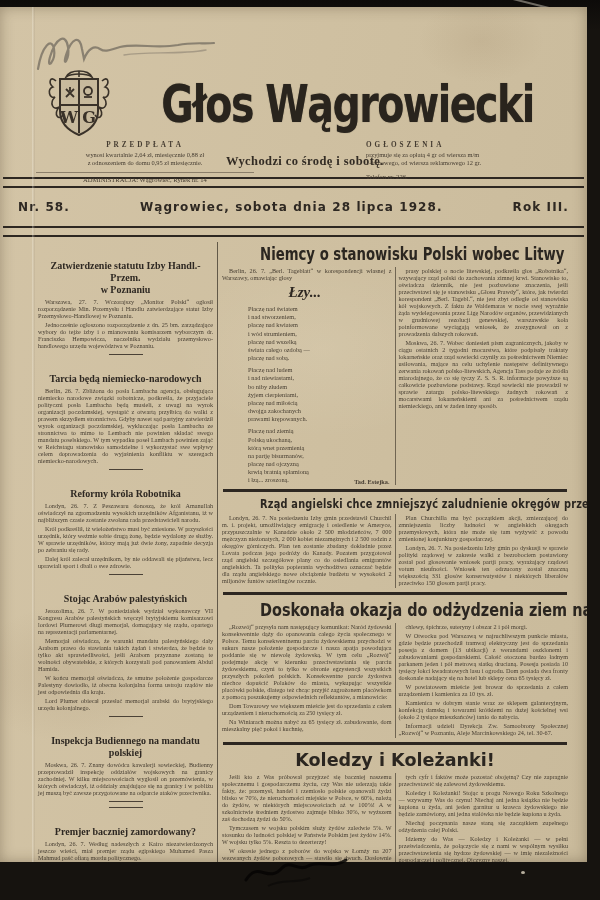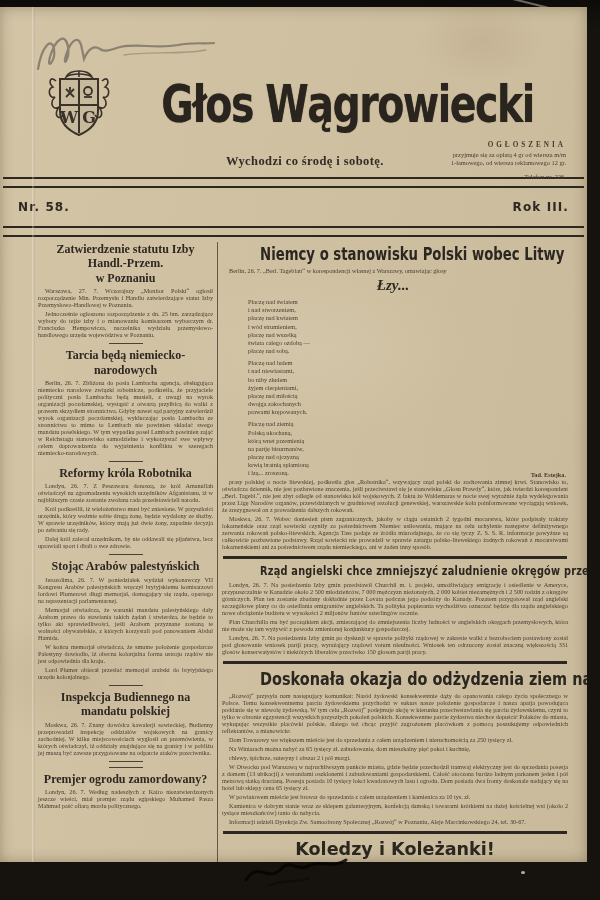--- a/index.html
+++ b/index.html
@@ -28,21 +28,21 @@
   .crest{position:absolute;left:46px;top:60px;}
   .mast-title{
     position:absolute;left:112px;right:4px;top:56px;height:82px;
     display:flex;align-items:center;justify-content:center;
     font-family:"DejaVu Sans","Liberation Sans",sans-serif;
     font-weight:bold;font-size:52px;color:#29241d;
     white-space:nowrap;transform:scaleX(.76);transform-origin:50% 50%;
     letter-spacing:-2px;text-shadow:0 0 1px rgba(41,36,29,.6);
   }
   .mast-left{position:absolute;left:36px;top:134px;width:218px;text-align:center;font-size:6.4px;line-height:1.35;}
-  .mast-right{position:absolute;left:366px;top:134px;width:200px;text-align:right;font-size:6.4px;line-height:1.35;}
+  .mast-right{position:absolute;left:366px;top:134px;width:200px;text-align:left;font-size:6.4px;line-height:1.35;}
   .mast-h{font-size:7.2px;font-weight:bold;letter-spacing:3px;}
   .mast-admin{margin-top:4px;border-top:1px solid rgba(69,60,49,.5);padding-top:3px;font-size:6.6px;}
   .mast-phone{margin-top:5px;font-size:6.6px;}
   .mast-center{
     position:absolute;left:226px;top:147px;width:150px;text-align:center;
     font-size:12.5px;font-weight:bold;color:#332c24;letter-spacing:.4px;white-space:nowrap;
   }
   
   .drule{height:7px;border-top:2.5px solid #2d2721;border-bottom:2.5px solid #2d2721;margin:0 3px;}
   .dateline{
@@ -53,35 +53,35 @@
   }
   
   .bodygrid{display:flex;align-items:stretch;padding:5px 19px 0 38px;height:638px;overflow:hidden;}
   .vrule{width:1px;background:rgba(62,53,42,.75);margin:0 4px;}
   .svrule{width:1px;background:rgba(62,53,42,.65);margin:0 3px;}
   .col-left{width:175px;flex:none;}
   .col-right{flex:1;min-width:0;}
   .txt{font-size:6.2px;line-height:1.13;text-align:justify;margin:0 0 2px 0;text-indent:7px;color:#46PLACEHOLDER;}
   .txt{color:#463d31;}
   .atitle{
-    font-size:12px;font-weight:bold;text-align:center;margin:0 0 2px 0;
+    font-size:10px;font-weight:bold;text-align:center;margin:18px 0 2px 0;
     color:#2e2822;white-space:pre-line;line-height:1.2;
   }
   .sep{width:34px;border-top:1.8px solid #4a4136;margin:5px auto 4px auto;}
   .hrule{height:3px;background:#2d2721;margin:4px 1px 4px 1px;}
   .sec-h{
     font-family:"DejaVu Sans","Liberation Sans",sans-serif;
     font-weight:bold;color:#2b2620;text-align:center;
     white-space:nowrap;transform:scaleX(.78);transform-origin:50% 50%;
     margin:2px 0 3px 0;
   }
   .sec-h.big{font-size:17px;}
   .sec-h.huge{font-size:18.5px;}
   .sec-h.cond{font-size:12.5px;letter-spacing:.3px;}
-  .cols{display:flex;align-items:stretch;flex-direction:column;}
+  .cols{display:flex;align-items:stretch;}
   .subcol{flex:1;min-width:0;}
   .poem{padding-left:26px;margin-top:3px;}
   .poem-title{font-size:15px;font-weight:bold;font-style:italic;text-align:center;margin:2px 30px 4px 0;color:#2e2822;}
   .stanza{font-size:6.3px;line-height:1.3;white-space:pre-line;margin-bottom:4px;color:#463d31;}
   .poem-author{font-size:6.3px;text-align:right;margin-top:-11px;padding-right:2px;font-weight:bold;}
   .signoff{font-size:6.4px;font-weight:bold;text-align:center;text-indent:0;margin-top:3px;}
   
   .ink-mark{position:absolute;left:238px;top:850px;}
   .white-dot{position:absolute;left:521px;top:871px;width:4px;height:3px;background:#ded6c2;border-radius:50%;opacity:.8;}
 </style>
@@ -116,34 +116,41 @@
           <path d="M20,22 l8,8 M28,22 l-8,8 M24,20 l0,4"></path>
           <circle cx="42" cy="24" r="4"></circle>
           <path d="M38,30 h8"></path>
         </g>
         <text x="23" y="56" font-family="DejaVu Serif, serif" font-size="16" font-weight="bold" fill="#3a3229" text-anchor="middle">W</text>
         <text x="43" y="56" font-family="DejaVu Serif, serif" font-size="16" font-weight="bold" fill="#3a3229" text-anchor="middle">G</text>
       </svg>
 
       <div class="mast-title">Głos Wągrowiecki</div>
 
+      <div class="mast-left">
+        <div class="mast-h">PRZEDPŁATA</div>
+        <div>wynosi kwartalnie 2,64 zł, miesięcznie 0,88 zł</div>
+        <div>z odnoszeniem do domu 0,95 zł miesięcznie.</div>
+        <div class="mast-admin">ADMINISTRACJA: Wągrowiec, Rynek nr. 14</div>
+      </div>
 
       <div class="mast-center">Wychodzi co środę i sobotę.</div>
 
       <div class="mast-right">
         <div class="mast-h">OGŁOSZENIA</div>
         <div>przyjmuje się za opłatą 4 gr od wiersza m/m</div>
         <div>1-łamowego, od wiersza reklamowego 12 gr.</div>
         <div class="mast-phone">Telefon nr. 226.</div>
       </div>
     </div>
 
     <div class="drule"></div>
     <div class="dateline">
       <span>Nr. 58.</span>
+      <span>Wągrowiec, sobota dnia 28 lipca 1928.</span>
       <span>Rok III.</span>
     </div>
     <div class="drule"></div>
 
     <div class="bodygrid">
 
       <div class="col-left">
         <article>
           <h3 class="atitle">Zatwierdzenie statutu Izby Handl.-Przem.
 w Poznaniu</h3>
@@ -171,21 +178,21 @@
           <p class="txt">Lord Plumer obiecał przesłać memorjał arabski do brytyjskiego urzędu kolonjalnego.</p>
         </article>
         <div class="sep"></div>
         <article>
           <h3 class="atitle">Inspekcja Budiennego na mandatu polskiej</h3>
           <p class="txt">Moskwa, 26. 7.  Znany dowódca kawalerji sowieckiej, Budienny przeprowadził inspekcję oddziałów wojskowych na granicy zachodniej. W kilku miejscowościach wygłosił on przemówienia, w których oświadczył, iż oddziały znajdujące się na granicy i w pobliżu jej muszą być zawsze przygotowane na odparcie ataków przeciwnika.</p>
         </article>
         <div class="sep"></div>
         <div class="sep"></div>
         <article>
-          <h3 class="atitle">Premjer ogrodu zamordowany?</h3>
+          <h3 class="atitle">Premjer baczniej zamordowany?</h3>
           <p class="txt">Londyn, 26. 7.  Według nadeszłych z Kairo niezatwierdzonych jeszcze wieści, miał premjer rządu egipskiego Muhamed Pasza Mahmud paść ofiarą mordu politycznego.</p>
         </article>
       </div>
 
       <div class="vrule"></div>
 
       <div class="col-right">
 
         <section>
           <h2 class="sec-h big">Niemcy o stanowisku Polski wobec Litwy</h2>

